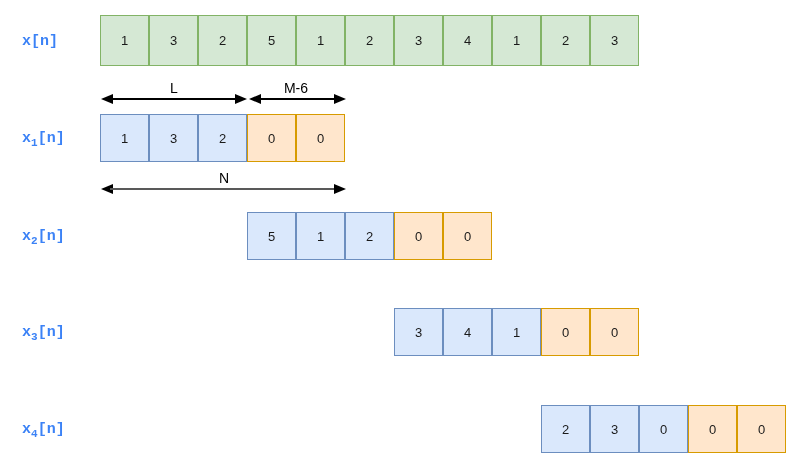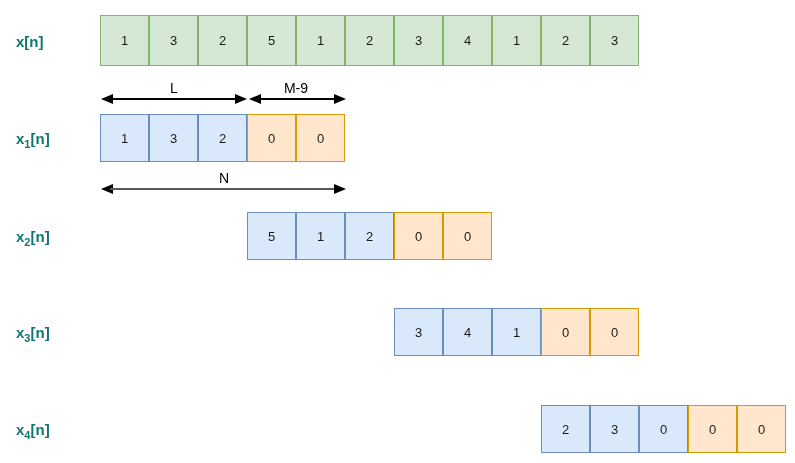--- a/index.html
+++ b/index.html
@@ -5,26 +5,27 @@
   html,body{margin:0;padding:0;background:#ffffff;}
   #canvas{
     position:relative;
     width:795px;height:463px;
     background:#ffffff;
     font-family:"Liberation Sans", sans-serif;
     overflow:hidden;
   }
   .row-label{
     position:absolute;
-    left:16px;
+    left:22px;
     transform:translateY(-50%);
     font-size:15px;
     font-weight:bold;
-    color:#0f766e;
+    color:#3b82f6;
     white-space:nowrap;
+    font-family:Liberation Mono, monospace;
   }
   .row-label sub{
     font-size:11px;
     line-height:0;
   }
   .cell{
     position:absolute;
     box-sizing:border-box;
     display:flex;
     align-items:center;
@@ -102,21 +103,21 @@
       <div class="cell orange" style="left: 737px; top: 405px; width: 49px; height: 48px;">0</div>
     </div>
 
   <div class="arrow-label" style="left:174px;top:80px;">L</div>
   <div class="harrow" style="left:101px;top:99px;width:146px;">
     <div class="head-l"></div>
     <div class="line"></div>
     <div class="head-r"></div>
   </div>
 
-  <div class="arrow-label" style="left:296px;top:80px;">M-9</div>
+  <div class="arrow-label" style="left:296px;top:80px;">M-6</div>
   <div class="harrow" style="left:249px;top:99px;width:97px;">
     <div class="head-l"></div>
     <div class="line"></div>
     <div class="head-r"></div>
   </div>
 
   <div class="arrow-label" style="left:224px;top:170px;">N</div>
   <div class="harrow gray" style="left:101px;top:189px;width:245px;">
     <div class="head-l"></div>
     <div class="line"></div>

